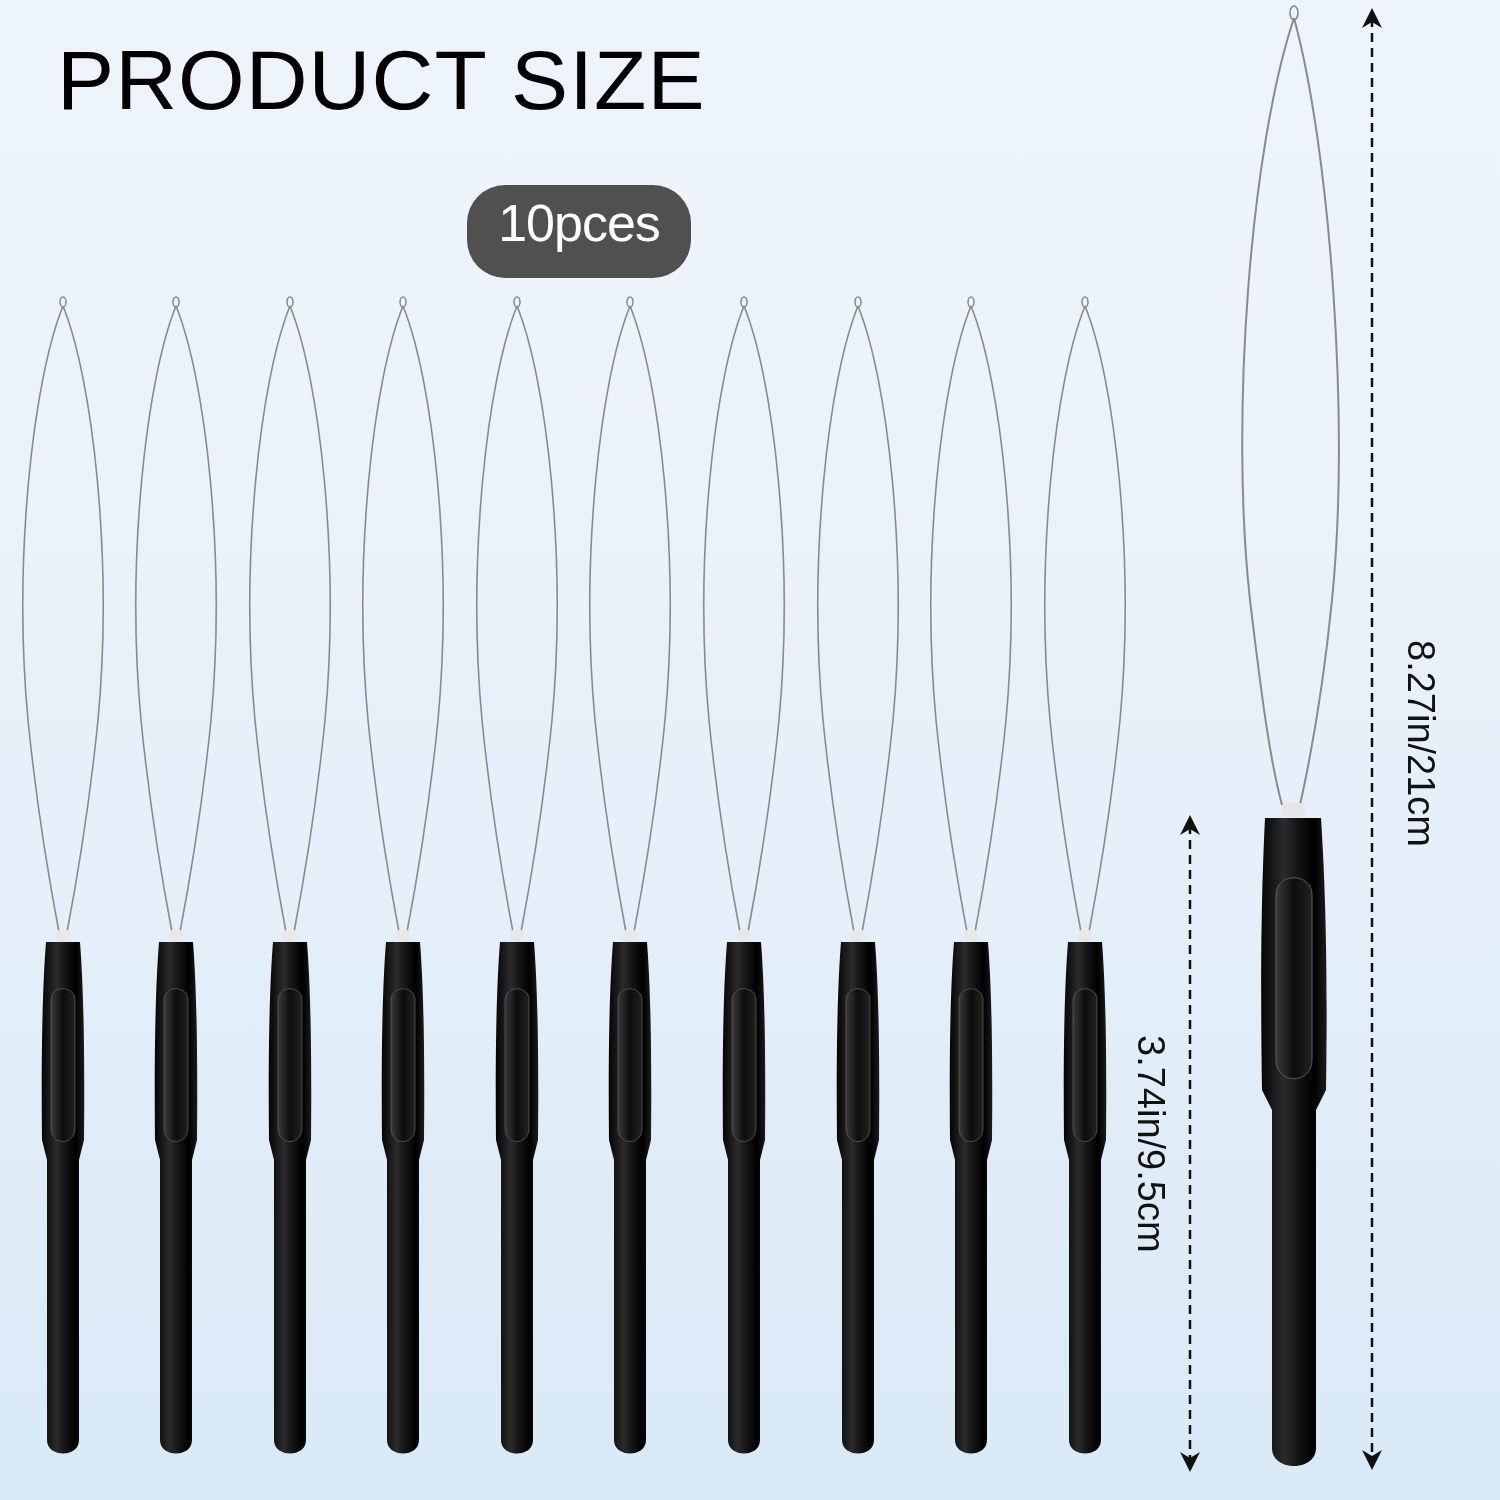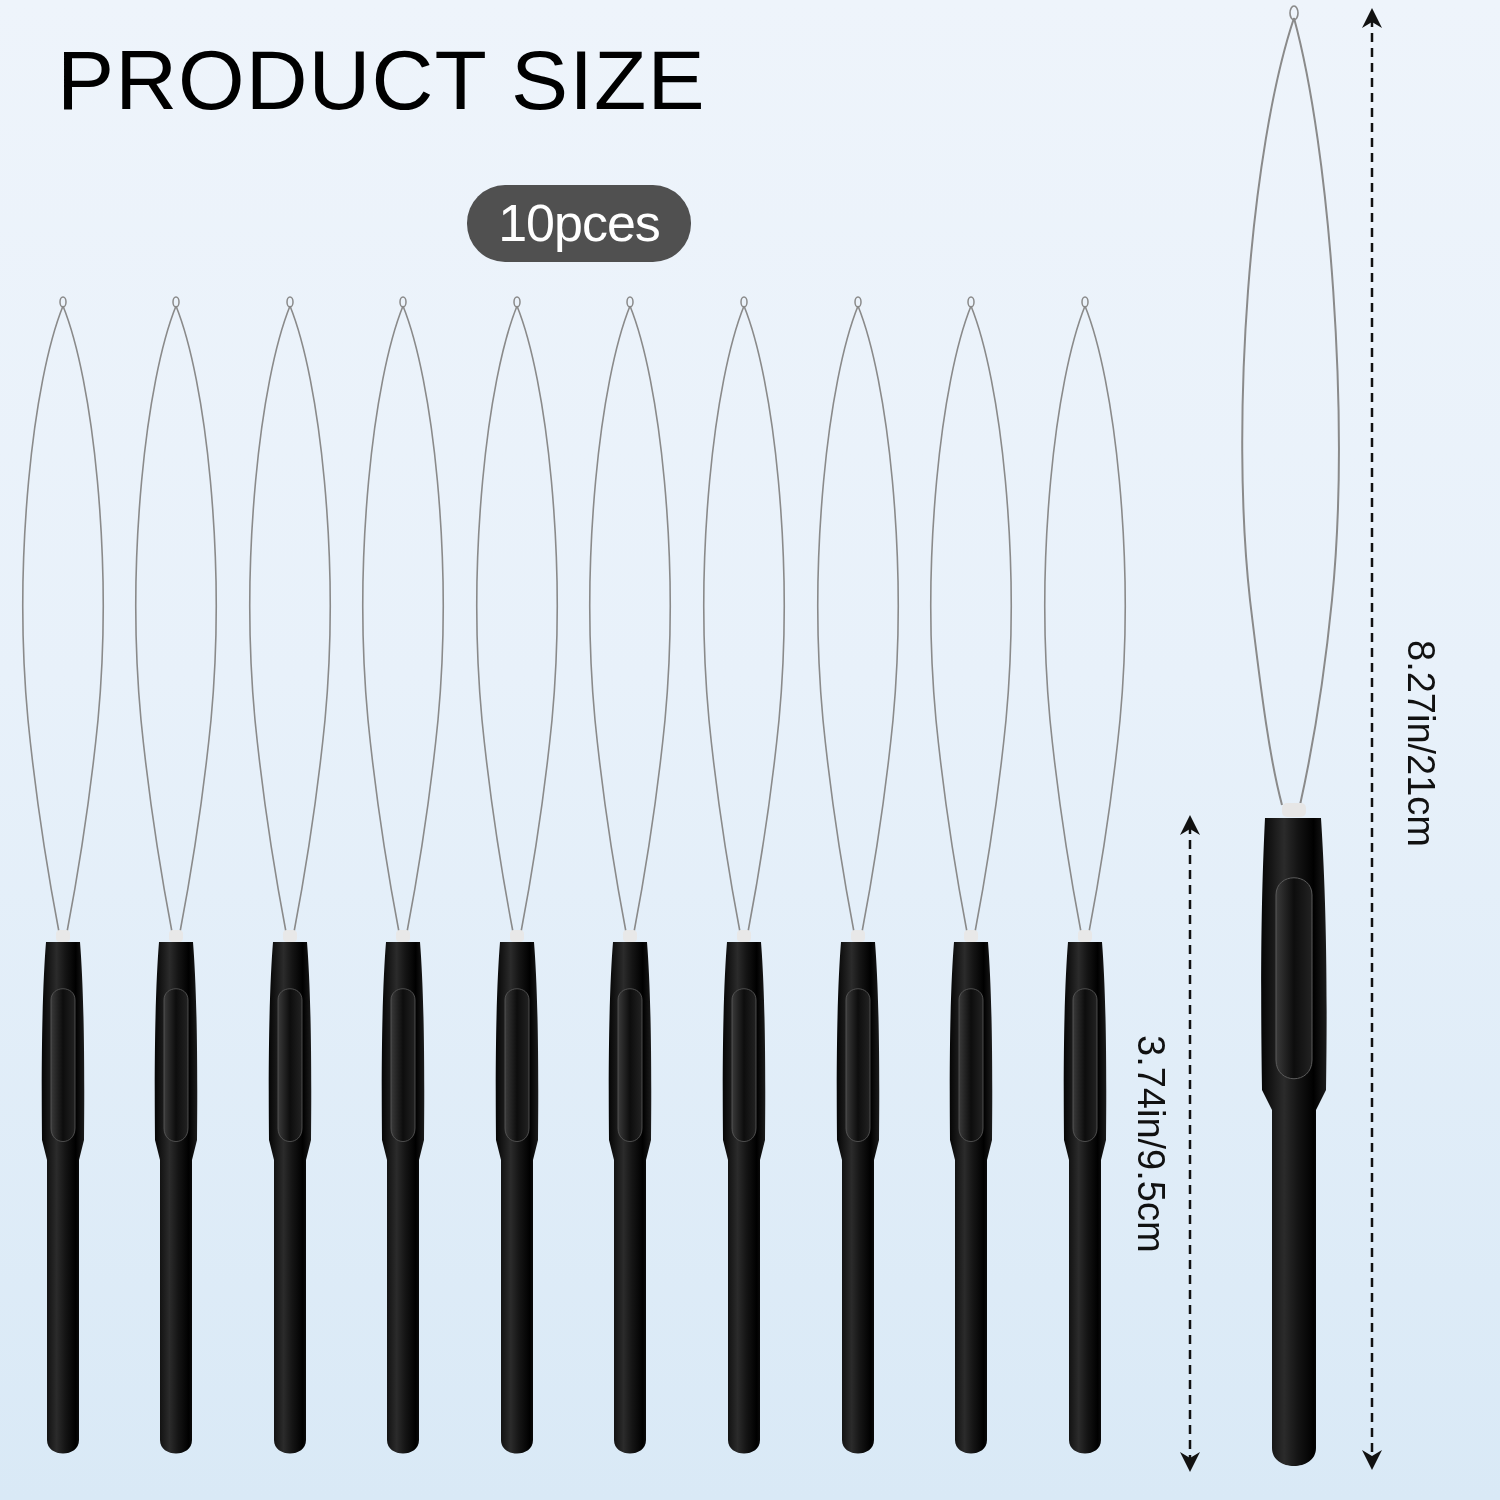--- a/index.html
+++ b/index.html
@@ -8,21 +8,21 @@
     background: linear-gradient(180deg, #eef4fb 0%, #e8f1fa 45%, #d9e9f6 100%);
     font-family: "Liberation Sans", sans-serif;
   }
   .title {
     position:absolute; left:57px; top:38px;
     font-size:84px; font-weight:400; color:#000; letter-spacing:1px;
     line-height:1;
     transform: scaleX(1.02); transform-origin:left;
   }
   .badge {
-    position:absolute; left:467px; top:185px; width:224px; height:77px;
+    position:absolute; left:467px; top:185px; width:224px; height:93px;
     border-radius:38px; background:#505050;
     color:#fff; font-size:52px; line-height:77px; text-align:center;
     letter-spacing:-1px;
   }
   svg.art { position:absolute; left:0; top:0; }
   .dim-label {
     position:absolute; font-size:38px; color:#111; white-space:nowrap;
     transform-origin: left top;
     transform: rotate(90deg);
   }

